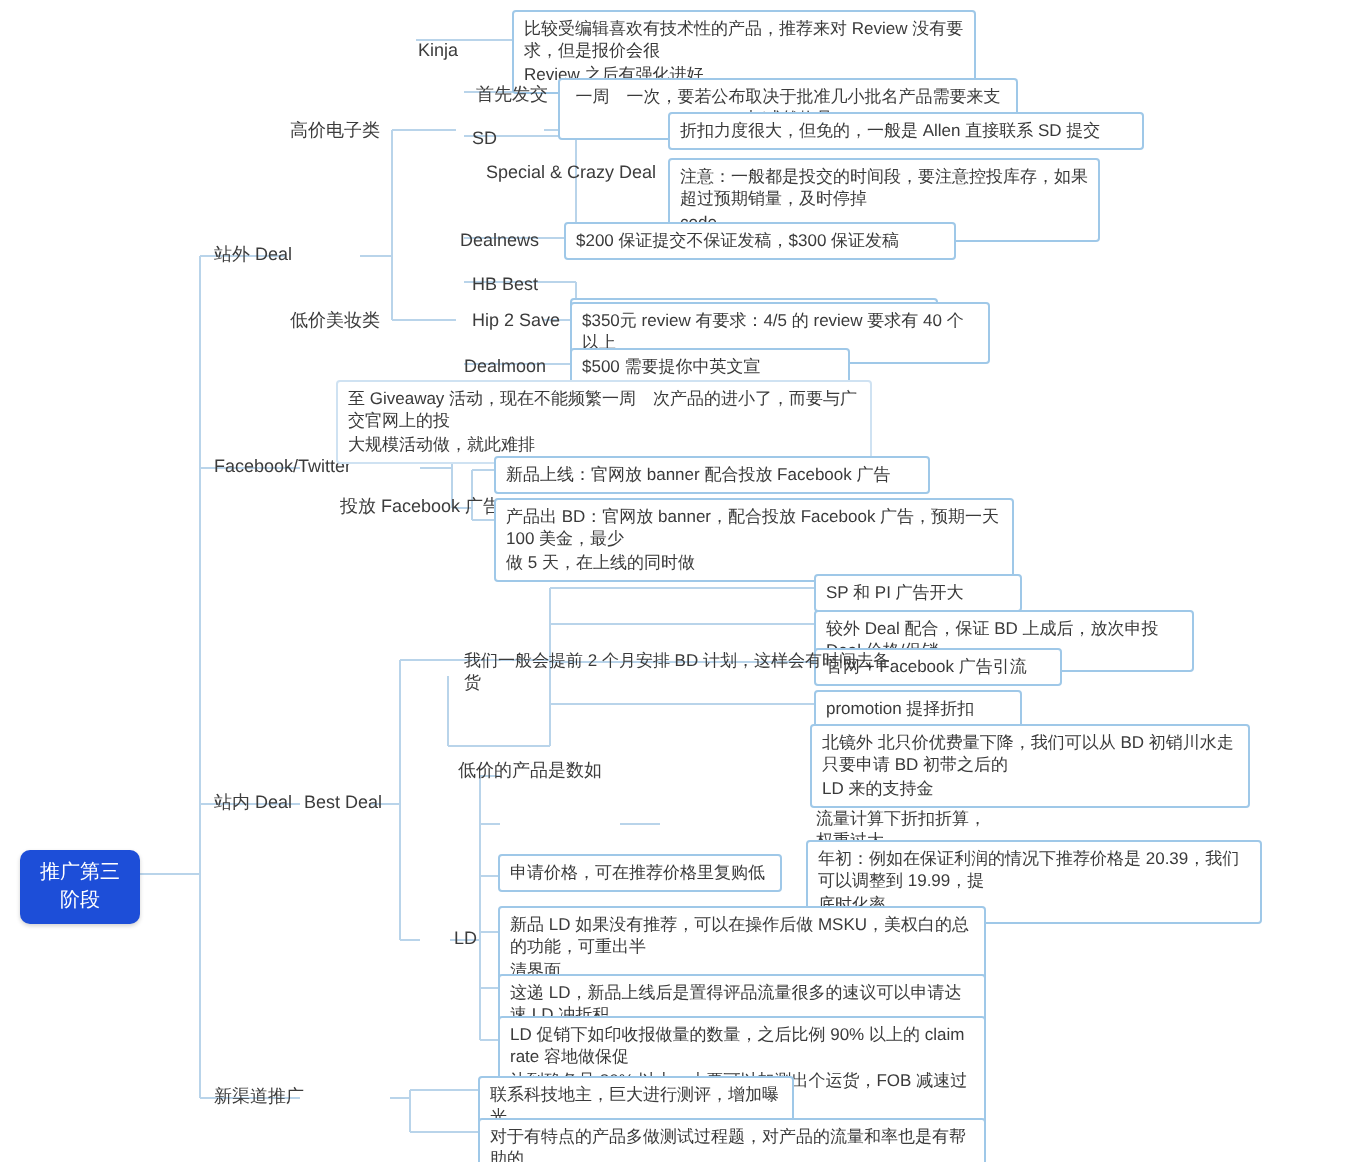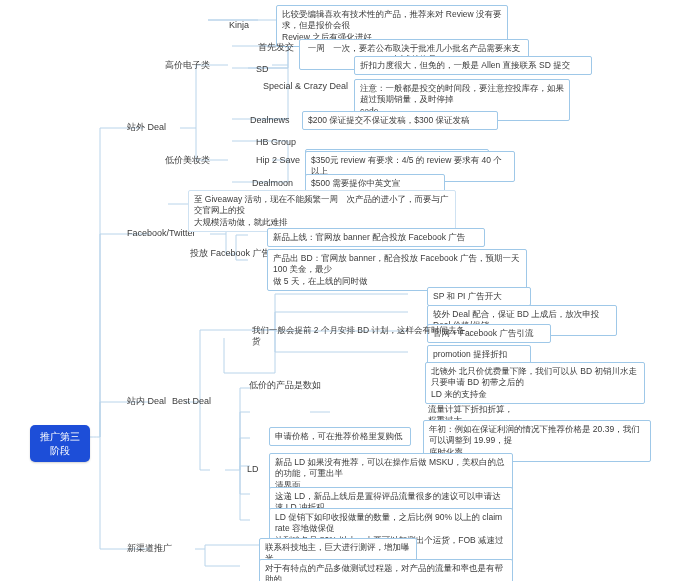--- a/index.html
+++ b/index.html
@@ -27,21 +27,20 @@
     left: 0; top: 0;
     width: 683px;
     height: 581px;
     pointer-events: none;
   }
   .node {
     position: absolute;
     box-sizing: border-box;
     line-height: 1.35;
     white-space: pre-wrap;
-    margin-left: 20px;
   }
   
   .root {
     background: #1d4ed8;
     color: #ffffff;
     border-radius: 5px;
     padding: 5px 8px;
     font-size: 10px;
     text-align: center;
     box-shadow: 0 1px 2px rgba(0,0,0,0.18);
@@ -192,21 +191,21 @@
   <div class="node boxed" style="left:279px; top:39px; width:230px;text-align:center;">一周　一次，要若公布取决于批准几小批名产品需要来支出/或然物品</div>
 
   <div class="node plain" style="left:241px; top:79px;">Special &amp; Crazy Deal</div>
   <div class="node boxed" style="left:334px; top:56px; width:238px;">折扣力度很大，但免的，一般是 Allen 直接联系 SD 提交</div>
   <div class="node boxed" style="left:334px; top:79px; width:216px;">注意：一般都是投交的时间段，要注意控投库存，如果超过预期销量，及时停掉
 code</div>
 
   <div class="node plain" style="left:228px; top:113px;">Dealnews</div>
   <div class="node boxed" style="left:282px; top:111px; width:196px;">$200 保证提交不保证发稿，$300 保证发稿</div>
 
-  <div class="node plain" style="left:234px; top:135px;">HB Group</div>
+  <div class="node plain" style="left:234px; top:135px;">HB Best</div>
   <div class="node boxed" style="left:285px; top:149px; width:184px;padding-left:45px;">$100，需要推荐中文女士包 code 优惠</div>
 
   <div class="node plain" style="left:234px; top:153px;">Hip 2 Save</div>
   <div class="node boxed" style="left:285px; top:151px; width:210px;">$350元 review 有要求：4/5 的 review 要求有 40 个以上</div>
 
   <div class="node plain" style="left:230px; top:176px;">Dealmoon</div>
   <div class="node boxed" style="left:285px; top:174px; width:140px;">$500 需要提你中英文宣</div>
 
   <div class="node boxed" style="left:168px; top:190px; width:268px; border-color:#cfe2f2;">至 Giveaway 活动，现在不能频繁一周　次产品的进小了，而要与广交官网上的投
 大规模活动做，就此难排</div>

